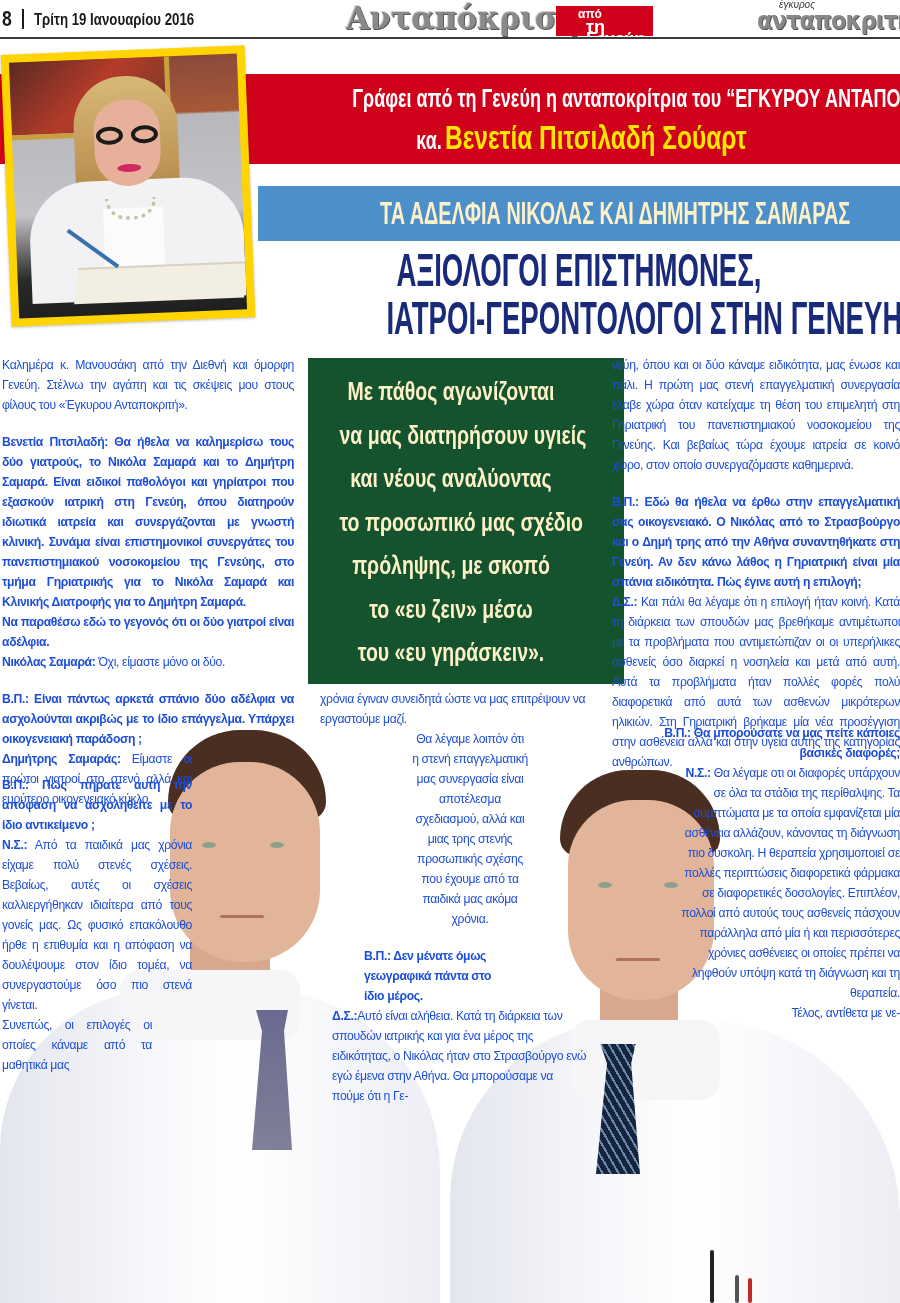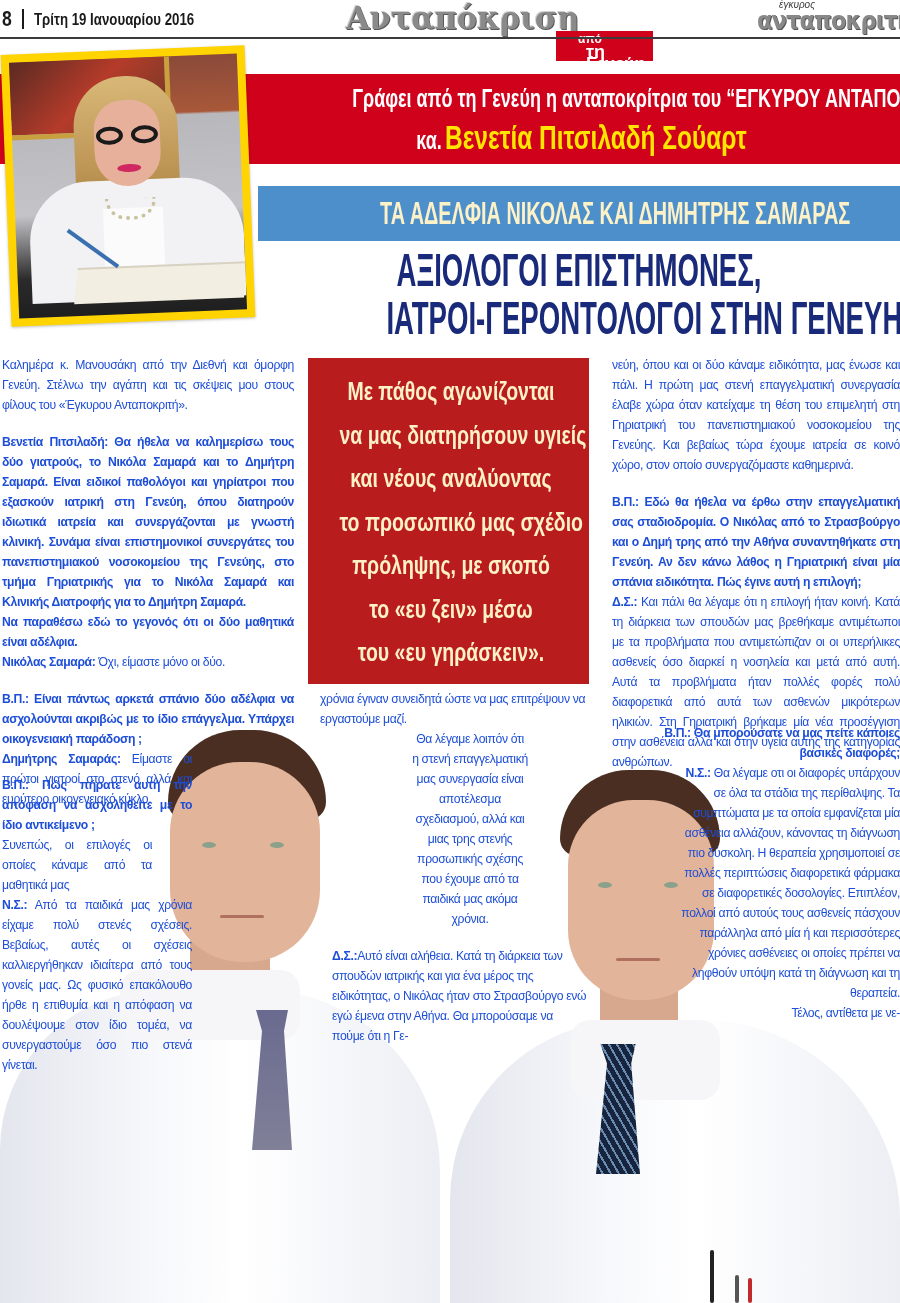--- a/index.html
+++ b/index.html
@@ -6,21 +6,21 @@
   html, body { width: 900px; height: 1303px; background: #ffffff; overflow: hidden; }
   body { position: relative; font-family: "Liberation Sans", sans-serif; color: #1a1a1a; }
 
   
   .masthead { position: absolute; left: 0; top: 0; width: 900px; height: 38px; }
   .masthead .rule { position: absolute; left: 0; top: 37px; width: 900px; height: 2px; background: #3a3a3a; }
   .page-num { position: absolute; left: 2px; top: 6px; font-family: "Liberation Sans", sans-serif; font-weight: bold; font-size: 22px; color: #1a1a1a; transform: scaleX(0.8); transform-origin: left; }
   .page-sep { position: absolute; left: 22px; top: 9px; width: 2px; height: 20px; background: #1a1a1a; }
   .page-date { position: absolute; left: 34px; top: 10px; font-size: 17px; font-weight: bold; color: #1a1a1a; transform: scaleX(0.78); transform-origin: left; white-space: nowrap; }
   .logo-main { position: absolute; left: 346px; top: 0px; font-family: "DejaVu Serif", serif; font-size: 32px; font-weight: bold; color: #8a8a8a; letter-spacing: 0px; text-shadow: 1px 1px 0 #5a5a5a, -1px -1px 0 #d0d0d0; transform: scaleX(0.95); transform-origin: left; white-space: nowrap; line-height: 36px; }
-  .logo-badge { position: absolute; left: 556px; top: 6px; width: 97px; height: 30px; background: #d0021b; color: #fff; font-size: 12px; line-height: 12px; padding: 2px 0 0 22px; font-weight: bold; margin-top: 25px; }
+  .logo-badge { position: absolute; left: 556px; top: 6px; width: 97px; height: 30px; background: #d0021b; color: #fff; font-size: 12px; line-height: 12px; padding: 2px 0 0 22px; font-weight: bold; }
   .logo-badge .l1 { display: block; }
   .logo-badge .l2 { display: block; padding-left: 8px; font-size: 18px; margin-top: 1px; }
   .logo-right { position: absolute; left: 757px; top: 0px; width: 143px; height: 36px; }
   .logo-right .small { position: absolute; left: 22px; top: -1px; font-size: 10px; color: #3a3a3a; font-style: italic; }
   .logo-right .big { position: absolute; left: 0px; top: 6px; font-family: "DejaVu Sans", sans-serif; font-size: 25px; font-weight: bold; color: #888; text-shadow: 1px 1px 0 #555; letter-spacing: -1px; white-space: nowrap; transform: scaleX(0.9); transform-origin: left; }
 
   
   .red-banner { position: absolute; left: 0; top: 74px; width: 900px; height: 90px; background: #d0021b; }
   .red-banner .line1 { position: absolute; left: 263px; top: 10px; width: 637px; text-align: center; color: #fff; font-weight: bold; font-size: 25px; white-space: nowrap; transform: scaleX(0.72); transform-origin: center; }
   .red-banner .line2 { position: absolute; left: 263px; top: 44px; width: 637px; text-align: center; white-space: nowrap; transform: scaleX(0.72); transform-origin: center; }
@@ -53,21 +53,21 @@
   
   .txt { position: absolute; font-size: 12.2px; line-height: 20px; color: #1d4ed8; letter-spacing: -0.35px; }
   .txt p { margin: 0; }
   .txt .b { font-weight: bold; }
   .txt .gap { height: 17px; }
   .justify { text-align: justify; text-align-last: left; }
 
   .col1 { left: 2px; top: 355px; width: 292px; }
   .col1b { left: 2px; top: 775px; width: 190px; }
 
-  .pull-quote { position: absolute; left: 308px; top: 358px; width: 281px; height: 326px; background: #b91c1c; }
+  .pull-quote { position: absolute; left: 308px; top: 358px; width: 316px; height: 326px; background: #14532d; }
   .pull-quote .qt { position: absolute; left: 0; top: 12px; width: 286px; text-align: center; color: #fdf1c8; font-weight: bold; font-size: 25px; line-height: 43.5px; }
   .pull-quote .qt span { display: block; white-space: nowrap; transform: scaleX(0.78); transform-origin: center; }
 
   .col2 { left: 308px; top: 689px; width: 300px; }
 
   .col3 { left: 612px; top: 355px; width: 288px; }
   .col3b { left: 640px; top: 723px; width: 260px; text-align: right; }
 
   
   .doctors { position: absolute; left: 0; top: 690px; width: 900px; height: 613px; pointer-events: none; }
@@ -187,56 +187,57 @@
         <span class="p2"></span>
         <span class="p3"></span>
     </div>
   </div>
 </div>
 
 <article class="txt col1 justify">
   <p>Καλημέρα κ. Μανουσάκη από την Διεθνή και όμορφη Γενεύη. Στέλνω την αγάπη και τις σκέψεις μου στους φίλους του «Έγκυρου Ανταποκριτή».</p>
   <div class="gap"></div>
   <p class="b">Βενετία Πιτσιλαδή: Θα ήθελα να καλημερίσω τους δύο γιατρούς, το Νικόλα Σαμαρά και το Δημήτρη Σαμαρά. Είναι ειδικοί παθολόγοι και γηρίατροι που εξασκούν ιατρική στη Γενεύη, όπου διατηρούν ιδιωτικά ιατρεία και συνεργάζονται με γνωστή κλινική. Συνάμα είναι επιστημονικοί συνεργάτες του πανεπιστημιακού νοσοκομείου της Γενεύης, στο τμήμα Γηριατρικής για το Νικόλα Σαμαρά και Κλινικής Διατροφής για το Δημήτρη Σαμαρά.</p>
-  <p class="b">Να παραθέσω εδώ το γεγονός ότι οι δύο μαθητικά είναι αδέλφια.</p>
+  <p class="b">Να παραθέσω εδώ το γεγονός ότι οι δύο γιατροί είναι αδέλφια.</p>
   <p><span class="b">Νικόλας Σαμαρά:</span><span> Όχι, είμαστε μόνο οι δύο.</span></p>
   <div class="gap"></div>
   <p class="b">Β.Π.: Είναι πάντως αρκετά σπάνιο δύο αδέλφια να ασχολούνται ακριβώς με το ίδιο επάγγελμα. Υπάρχει οικογενειακή παράδοση ;</p>
   <p style="width:190px"><span class="b">Δημήτρης Σαμαράς:</span><span> Είμαστε οι πρώτοι γιατροί στο στενό αλλά και ευρύτερο οικογενειακό κύκλο.</span></p>
 </article>
 
 <article class="txt col1b justify">
   <p class="b">Β.Π.: Πώς πήρατε αυτή την απόφαση να ασχοληθείτε με το ίδιο αντικείμενο ;</p>
+  <p><span class="b">Ν.Σ.:</span><span> Από τα παιδικά μας χρόνια είχαμε πολύ στενές σχέσεις. Βεβαίως, αυτές οι σχέσεις καλλιεργήθηκαν ιδιαίτερα από τους γονείς μας. Ως φυσικό επακόλουθο ήρθε η επιθυμία και η απόφαση να δουλέψουμε στον ίδιο τομέα, να συνεργαστούμε όσο πιο στενά γίνεται.</span></p>
   <p style="width:150px">Συνεπώς, οι επιλογές οι οποίες κάναμε από τα μαθητικά μας</p>
-  <p><span class="b">Ν.Σ.:</span><span> Από τα παιδικά μας χρόνια είχαμε πολύ στενές σχέσεις. Βεβαίως, αυτές οι σχέσεις καλλιεργήθηκαν ιδιαίτερα από τους γονείς μας. Ως φυσικό επακόλουθο ήρθε η επιθυμία και η απόφαση να δουλέψουμε στον ίδιο τομέα, να συνεργαστούμε όσο πιο στενά γίνεται.</span></p>
 </article>
 
 <aside class="pull-quote">
   <div class="qt">
     <span>Με πάθος αγωνίζονται</span>
     <span>να μας διατηρήσουν υγιείς</span>
     <span>και νέους αναλύοντας</span>
     <span>το προσωπικό μας σχέδιο</span>
     <span>πρόληψης, με σκοπό</span>
     <span>το «ευ ζειν» μέσω</span>
     <span>του «ευ γηράσκειν».</span>
   </div>
 </aside>
 
 <article class="txt col2">
   <p style="padding-left:12px;">χρόνια έγιναν συνειδητά ώστε να μας επιτρέψουν να εργαστούμε μαζί.</p>
   <p style="padding-left:104px; padding-right:80px; text-align:center;">Θα λέγαμε λοιπόν ότι η στενή επαγγελματική μας συνεργασία είναι αποτέλεσμα σχεδιασμού, αλλά και μιας τρης στενής προσωπικής σχέσης που έχουμε από τα παιδικά μας ακόμα χρόνια.</p>
   <div class="gap"></div>
+  <p class="b" style="padding-left:56px; padding-right:96px;">Β.Π.: Δεν μένατε όμως γεωγραφικά πάντα στο ίδιο μέρος.</p>
   <p style="padding-left:24px; padding-right:20px; "><span class="b">Δ.Σ.:</span><span>Αυτό είναι αλήθεια. Κατά τη διάρκεια των σπουδών ιατρικής και για ένα μέρος της ειδικότητας, ο Νικόλας ήταν στο Στρασβούργο ενώ εγώ έμενα στην Αθήνα. Θα μπορούσαμε να πούμε ότι η Γε-</span></p>
 </article>
 
 <article class="txt col3 justify">
   <p>νεύη, όπου και οι δύο κάναμε ειδικότητα, μας ένωσε και πάλι. Η πρώτη μας στενή επαγγελματική συνεργασία έλαβε χώρα όταν κατείχαμε τη θέση του επιμελητή στη Γηριατρική του πανεπιστημιακού νοσοκομείου της Γενεύης. Και βεβαίως τώρα έχουμε ιατρεία σε κοινό χώρο, στον οποίο συνεργαζόμαστε καθημερινά.</p>
   <div class="gap"></div>
-  <p class="b">Β.Π.: Εδώ θα ήθελα να έρθω στην επαγγελματική σας σταδιοδρομία. Ο Νικόλας από το Στρασβούργο και ο Δημή τρης από την Αθήνα συναντηθήκατε στη Γενεύη. Αν δεν κάνω λάθος η Γηριατρική είναι μία σπάνια ειδικότητα. Πώς έγινε αυτή η επιλογή;</p>
+  <p class="b">Β.Π.: Εδώ θα ήθελα να έρθω στην επαγγελματική σας οικογενειακό. Ο Νικόλας από το Στρασβούργο και ο Δημή τρης από την Αθήνα συναντηθήκατε στη Γενεύη. Αν δεν κάνω λάθος η Γηριατρική είναι μία σπάνια ειδικότητα. Πώς έγινε αυτή η επιλογή;</p>
   <p><span class="b">Δ.Σ.:</span><span> Και πάλι θα λέγαμε ότι η επιλογή ήταν κοινή. Κατά τη διάρκεια των σπουδών μας βρεθήκαμε αντιμέτωποι με τα προβλήματα που αντιμετώπιζαν οι οι υπερήλικες ασθενείς όσο διαρκεί η νοσηλεία και μετά από αυτή. Αυτά τα προβλήματα ήταν πολλές φορές πολύ διαφορετικά από αυτά των ασθενών μικρότερων ηλικιών. Στη Γηριατρική βρήκαμε μία νέα προσέγγιση στην ασθένεια αλλά και στην υγεία αυτής της κατηγορίας ανθρώπων.</span></p>
 </article>
 
 <article class="txt col3b">
   <p class="b">Β.Π.: Θα μπορούσατε να μας πείτε κάποιες βασικές διαφορές;</p>
   <p style="padding-left:40px;"><span class="b">Ν.Σ.:</span><span> Θα λέγαμε οτι οι διαφορές υπάρχουν σε όλα τα στάδια της περίθαλψης. Τα συμπτώματα με τα οποία εμφανίζεται μία ασθένεια αλλάζουν, κάνοντας τη διάγνωση πιο δύσκολη. Η θεραπεία χρησιμοποιεί σε πολλές περιπτώσεις διαφορετικά φάρμακα σε διαφορετικές δοσολογίες. Επιπλέον, πολλοί από αυτούς τους ασθενείς πάσχουν παράλληλα από μία ή και περισσότερες χρόνιες ασθένειες οι οποίες πρέπει να ληφθούν υπόψη κατά τη διάγνωση και τη θεραπεία.</span></p>
   <p style="padding-left:120px;">Τέλος, αντίθετα με νε-</p>
 </article>
 
 </body></html>

